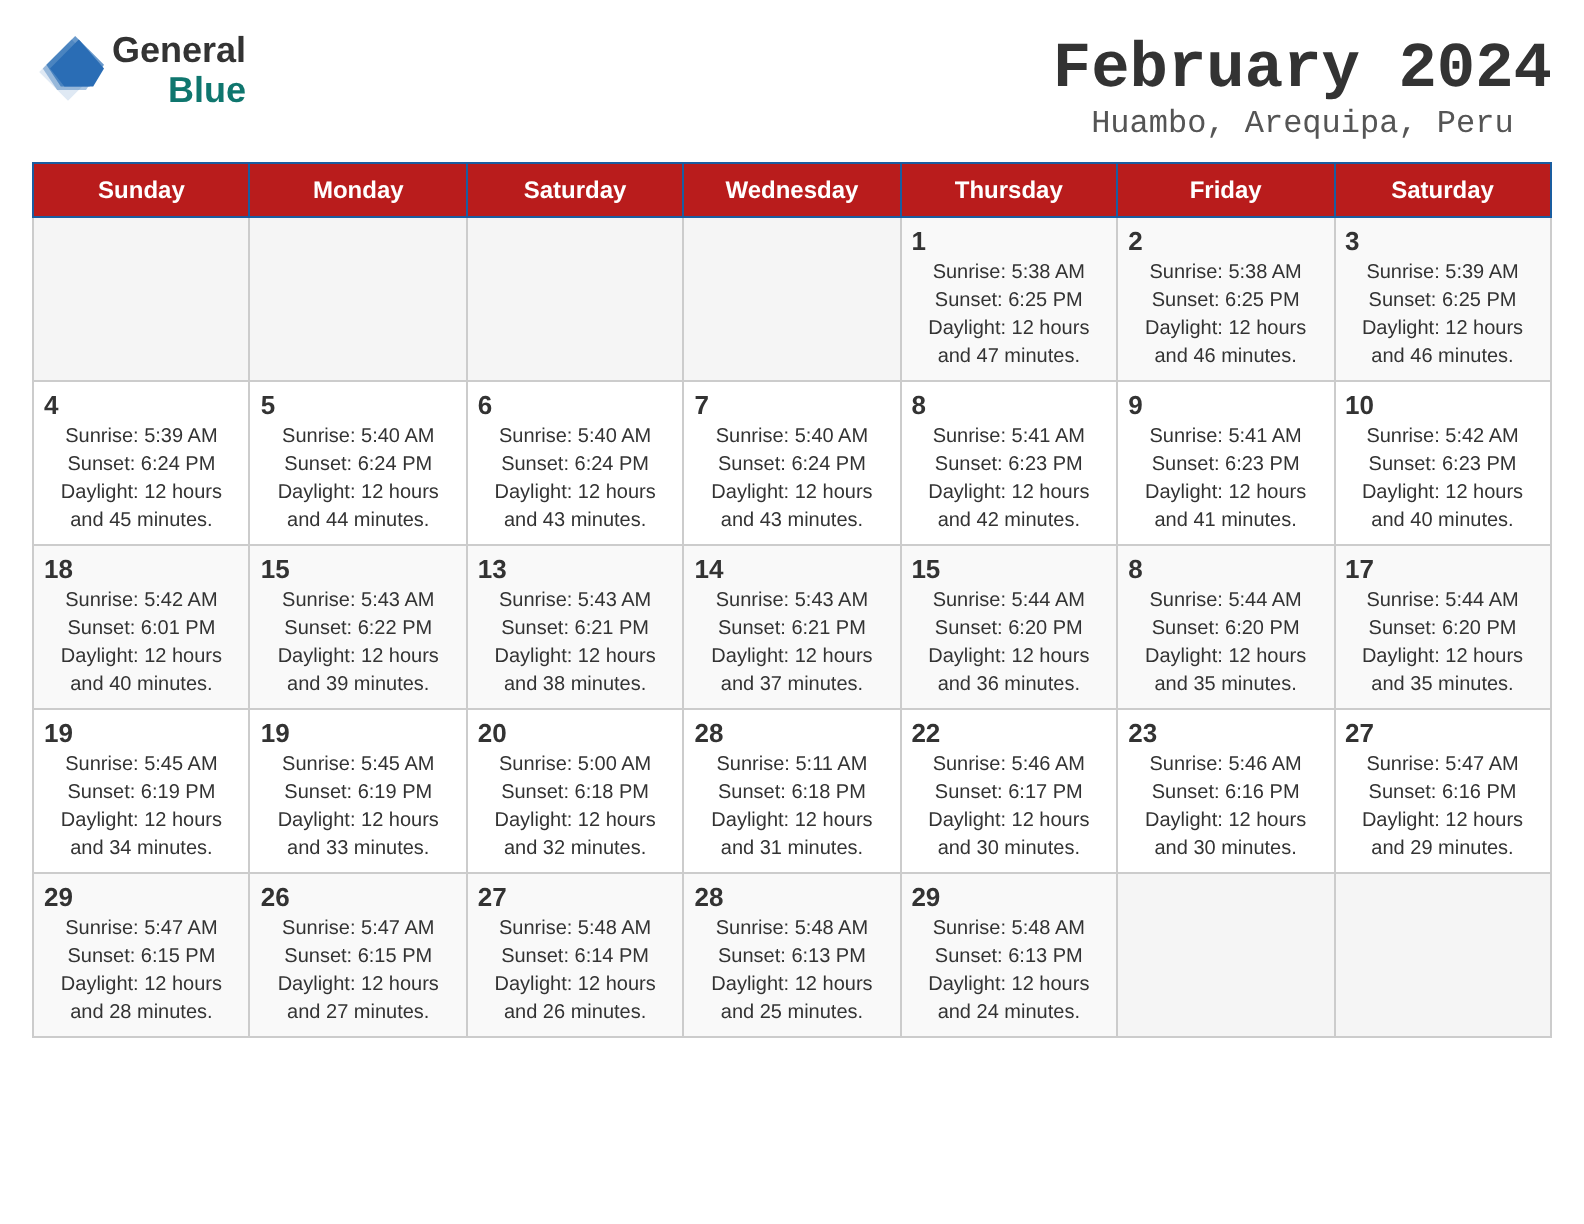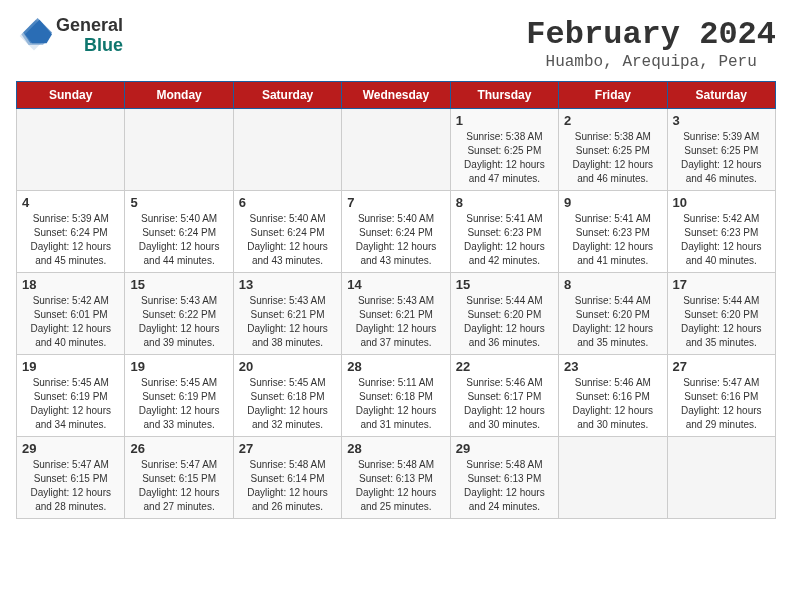--- a/index.html
+++ b/index.html
@@ -264,21 +264,21 @@
         </td>
         <td>
           <span class="day-num">19</span>
           <div class="day-info">Sunrise: 5:45 AM
 Sunset: 6:19 PM
 Daylight: 12 hours
 and 33 minutes.</div>
         </td>
         <td>
           <span class="day-num">20</span>
-          <div class="day-info">Sunrise: 5:45 AM
+          <div class="day-info">Sunrise: 5:00 AM
 Sunset: 6:18 PM
 Daylight: 12 hours
 and 32 minutes.</div>
         </td>
         <td>
           <span class="day-num">28</span>
           <div class="day-info">Sunrise: 5:11 AM
 Sunset: 6:18 PM
 Daylight: 12 hours
 and 31 minutes.</div>

